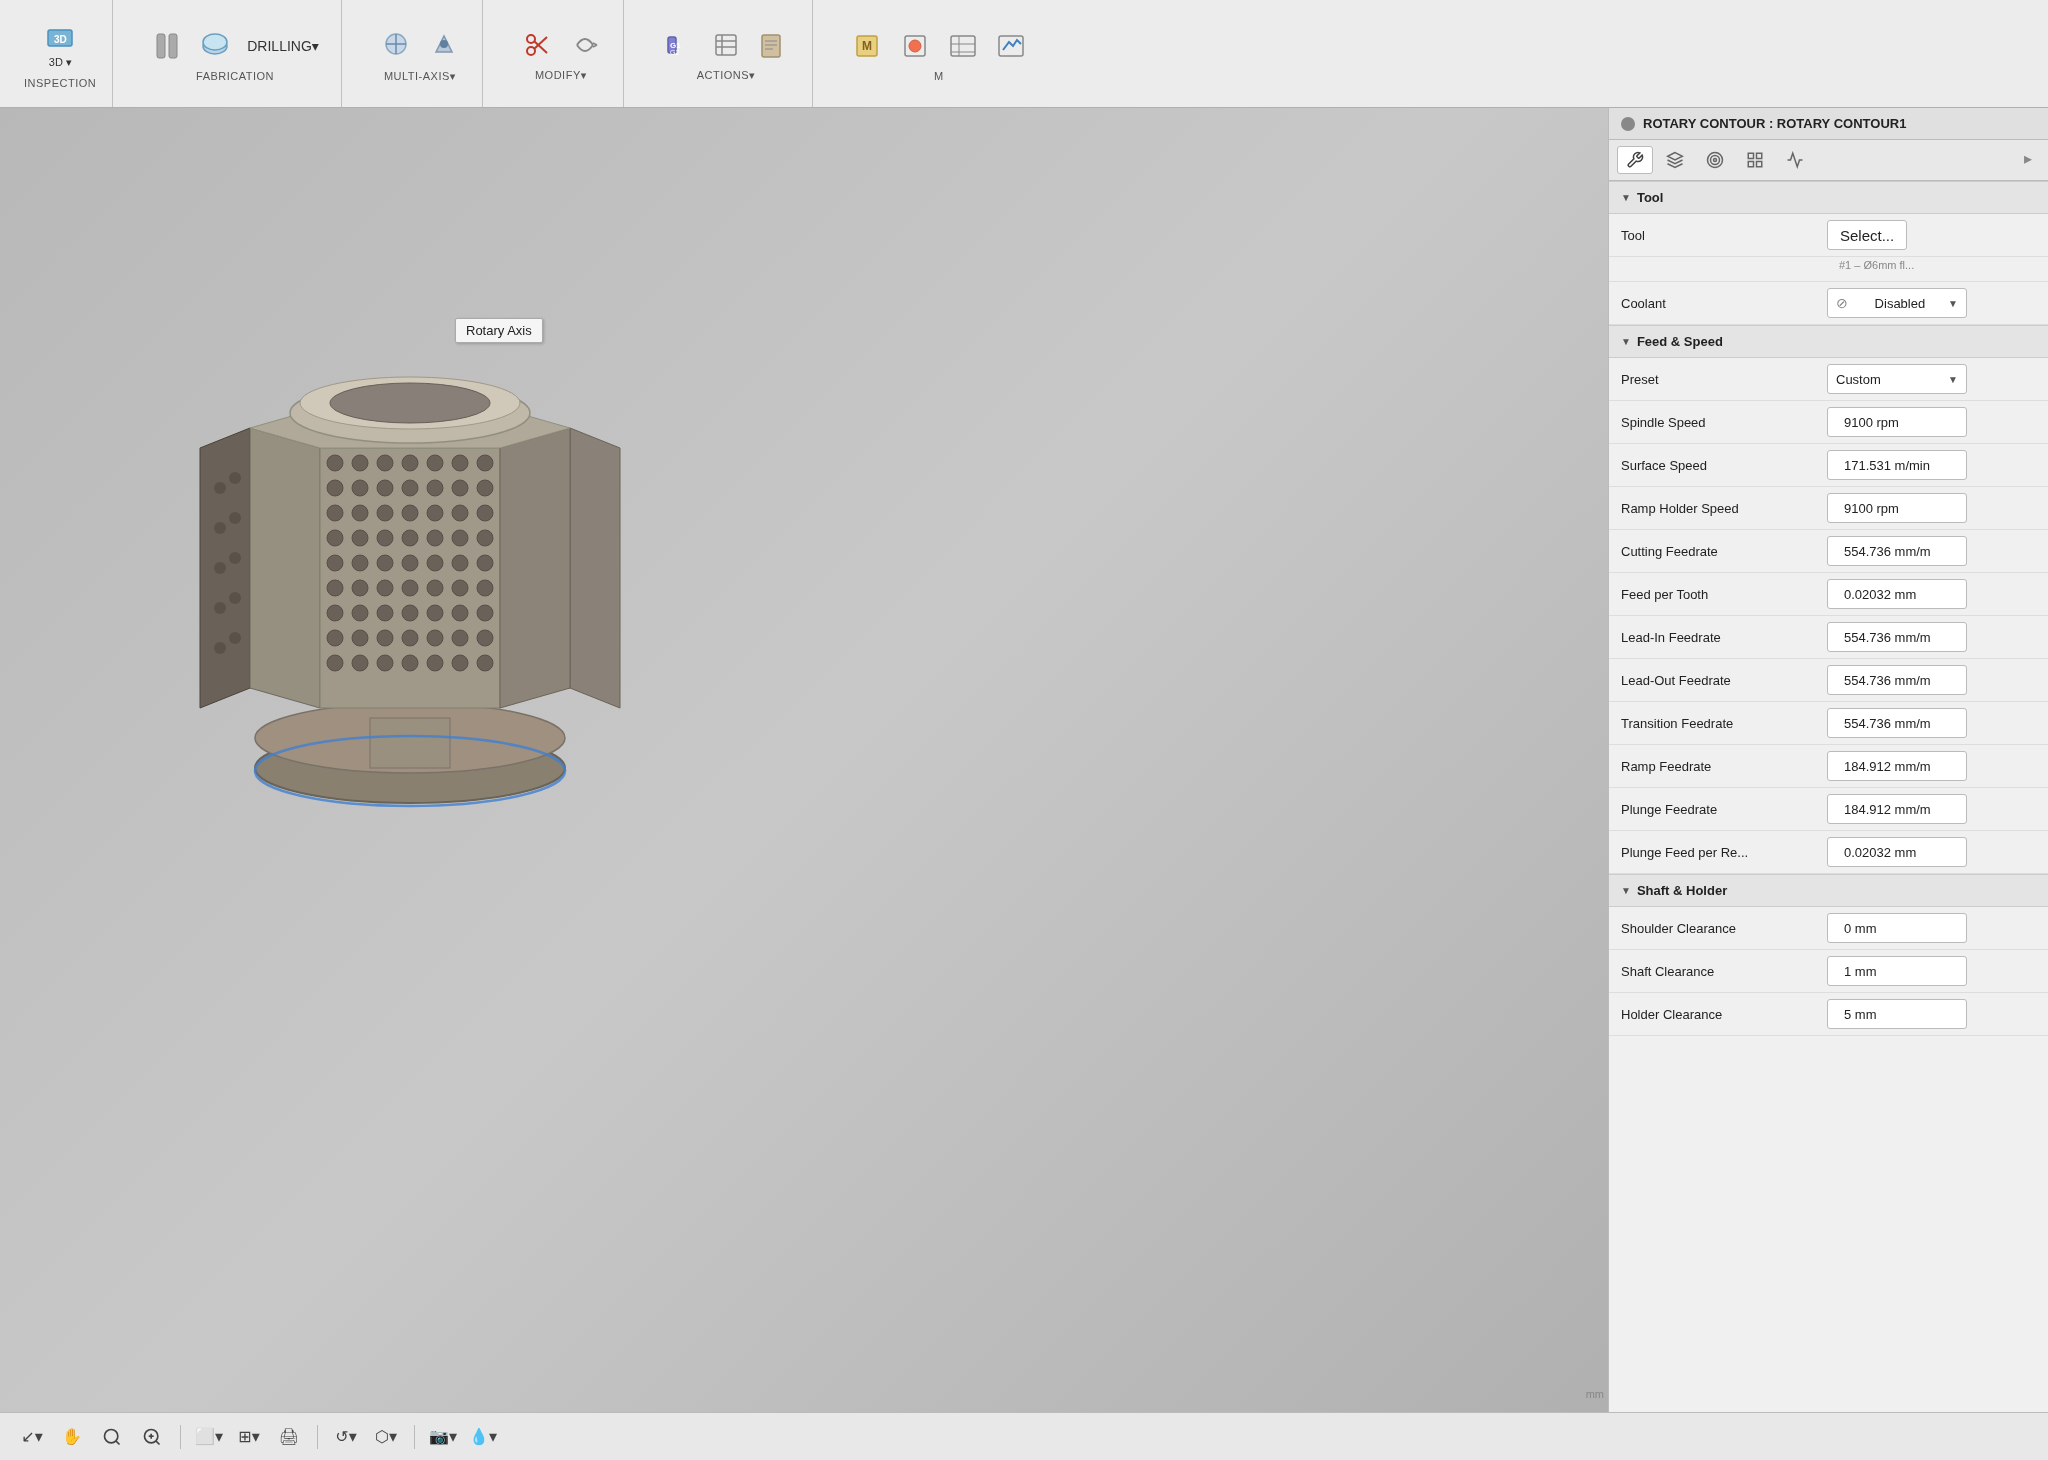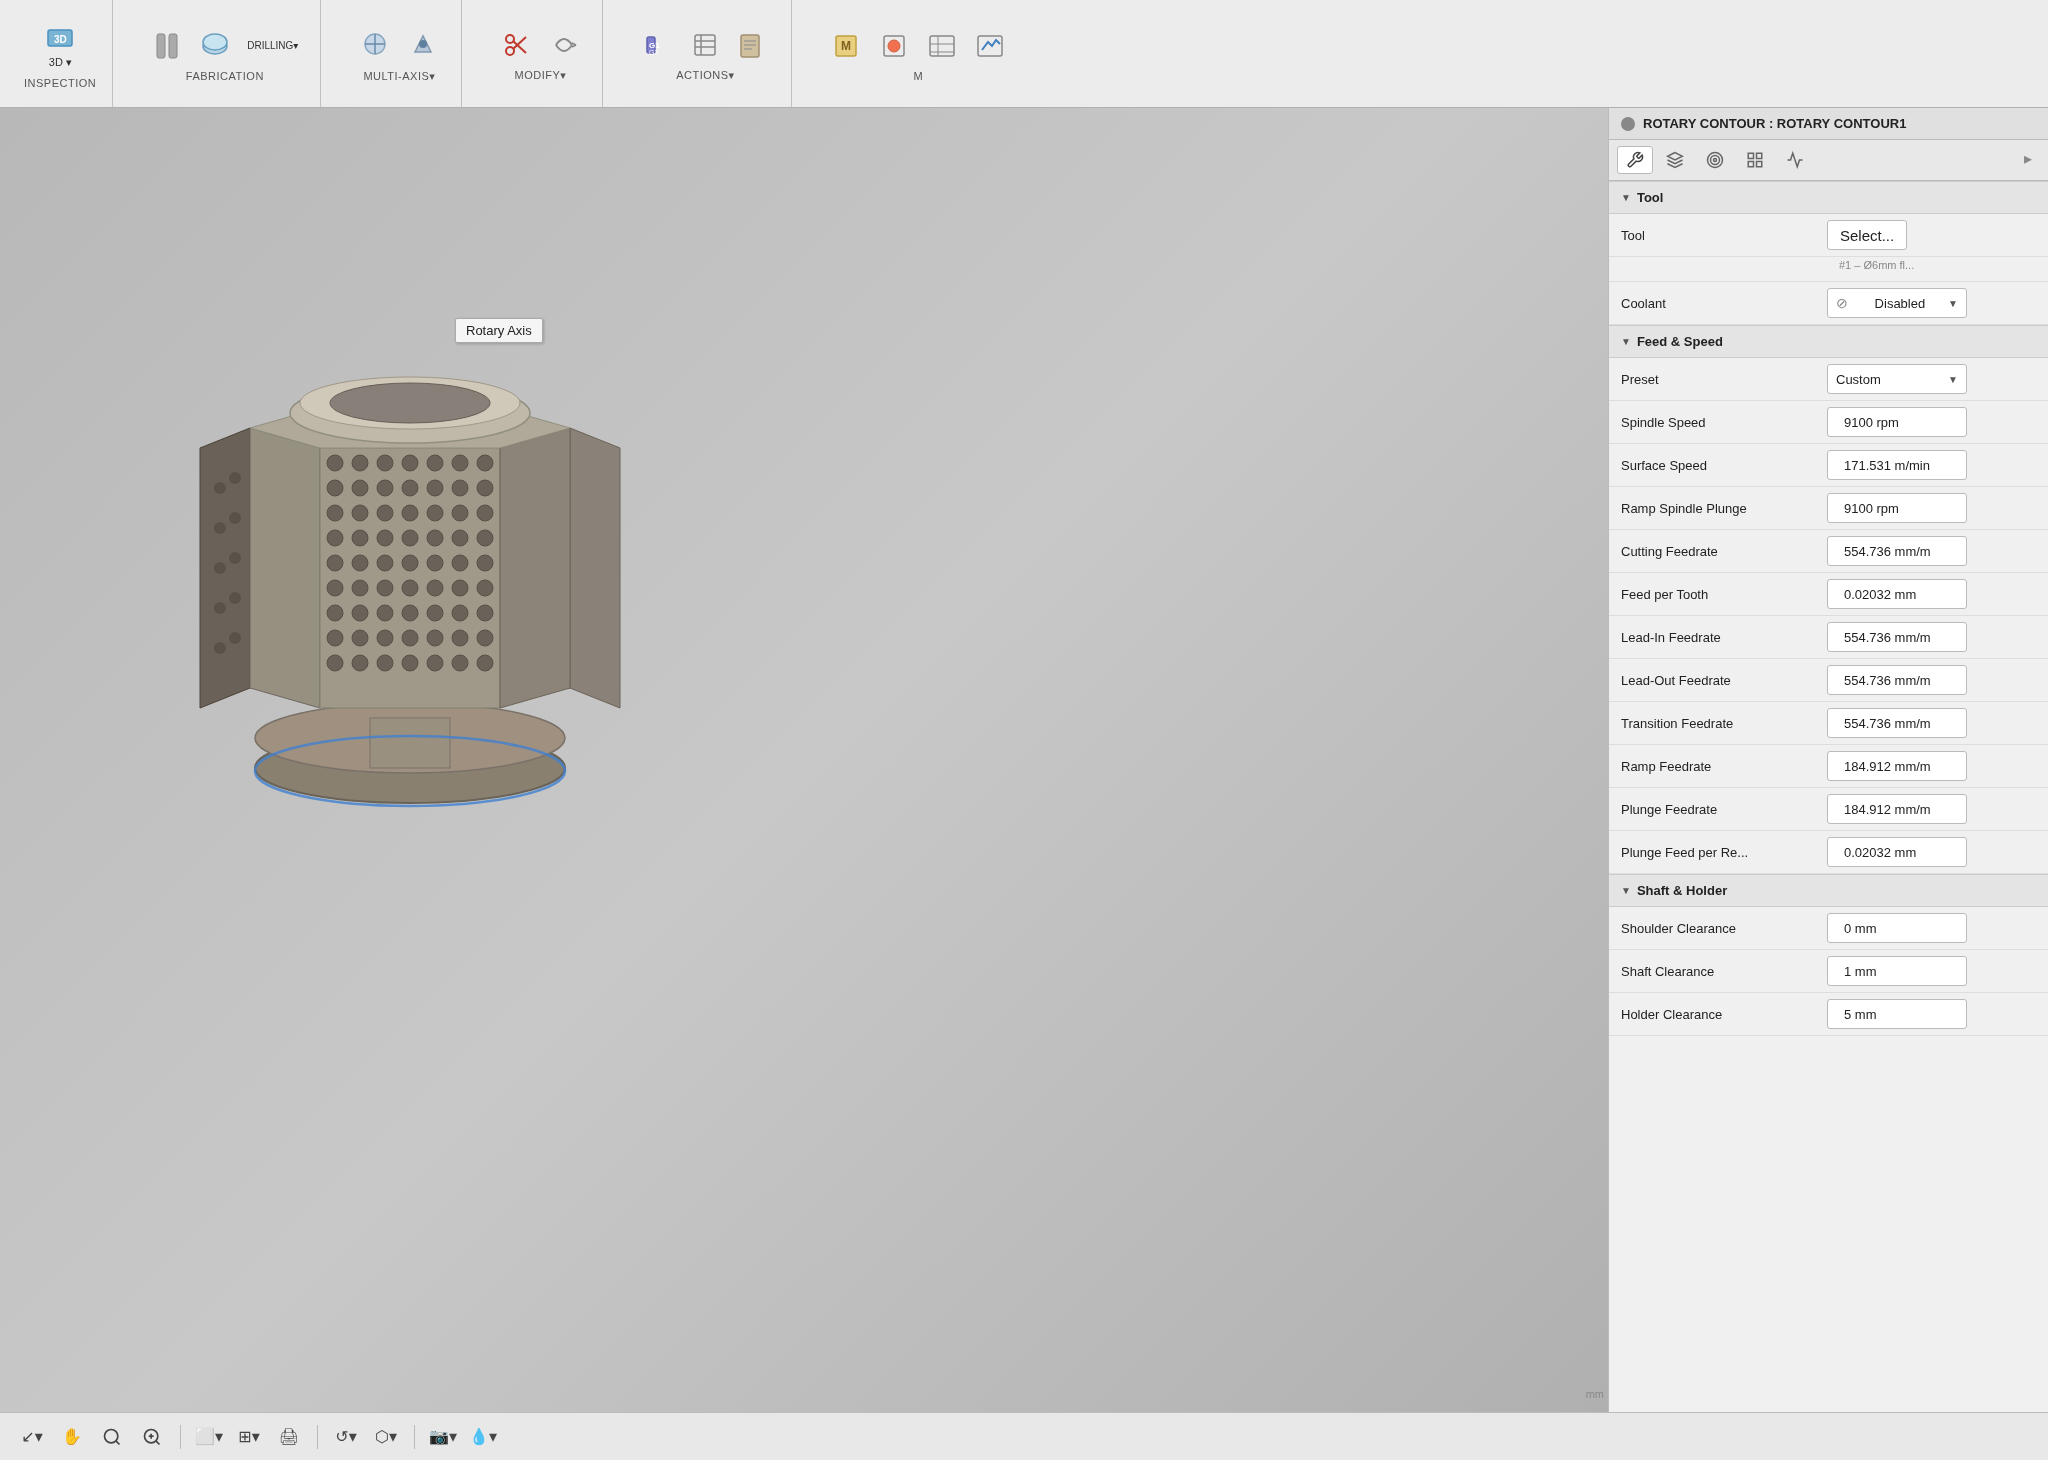--- a/index.html
+++ b/index.html
@@ -334,21 +334,21 @@
           <rect x="18" y="4" width="8" height="24" rx="2" fill="#aaa" stroke="#888" stroke-width="1"></rect>
         </svg>
       </div>
       <div class="toolbar-btn">
         <svg viewBox="0 0 32 32" width="32" height="32">
           <ellipse cx="16" cy="16" rx="12" ry="8" fill="#b8d4e8" stroke="#6a9fc0" stroke-width="1.5"></ellipse>
           <ellipse cx="16" cy="12" rx="12" ry="8" fill="#c8e4f0" stroke="#6a9fc0" stroke-width="1.5"></ellipse>
         </svg>
       </div>
       <div class="toolbar-btn">
-        <span style="font-size:10px; color:#333">DRILLING▾</span>
+        <span style="font-size:14px; color:#333">DRILLING▾</span>
       </div>
     </div>
     <div class="toolbar-section-label">FABRICATION</div>
   </div>
 
   <div class="toolbar-section">
     <div class="toolbar-icons">
       <div class="toolbar-btn">
         <svg viewBox="0 0 32 32" width="32" height="32">
           <circle cx="16" cy="16" r="10" fill="#c8d8e8" stroke="#8aa8c0" stroke-width="1.5"></circle>
@@ -665,21 +665,21 @@
               <div class="prop-value">9100 rpm</div>
             </div>
           </div>
           <div class="prop-row">
             <div class="prop-label">Surface Speed</div>
             <div class="prop-value-container">
               <div class="prop-value">171.531 m/min</div>
             </div>
           </div>
           <div class="prop-row">
-            <div class="prop-label">Ramp Spindle Plunge</div>
+            <div class="prop-label">Ramp Holder Speed</div>
             <div class="prop-value-container">
               <div class="prop-value">9100 rpm</div>
             </div>
           </div>
           <div class="prop-row">
             <div class="prop-label">Cutting Feedrate</div>
             <div class="prop-value-container">
               <div class="prop-value">554.736 mm/m</div>
             </div>
           </div>

